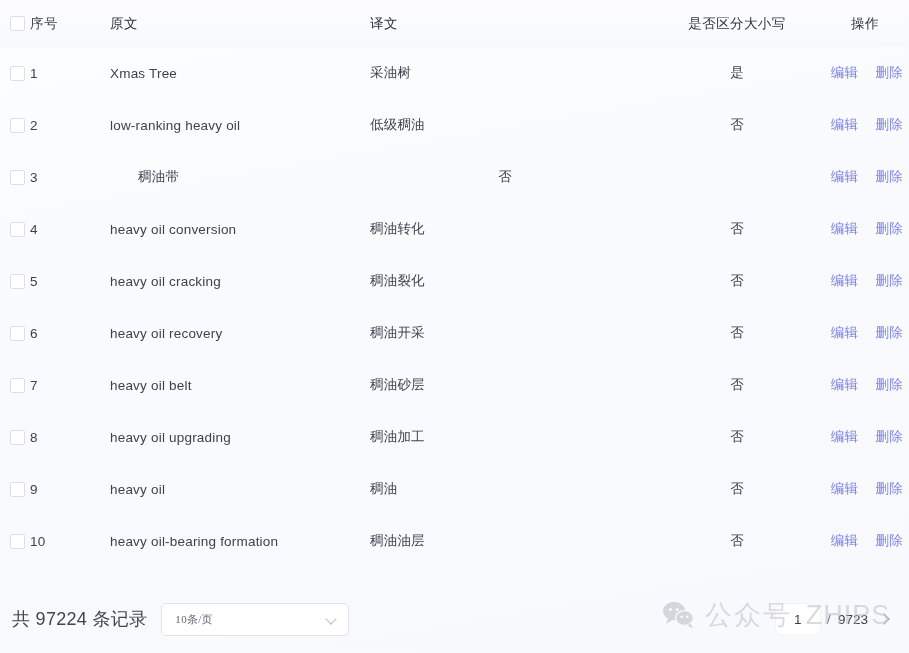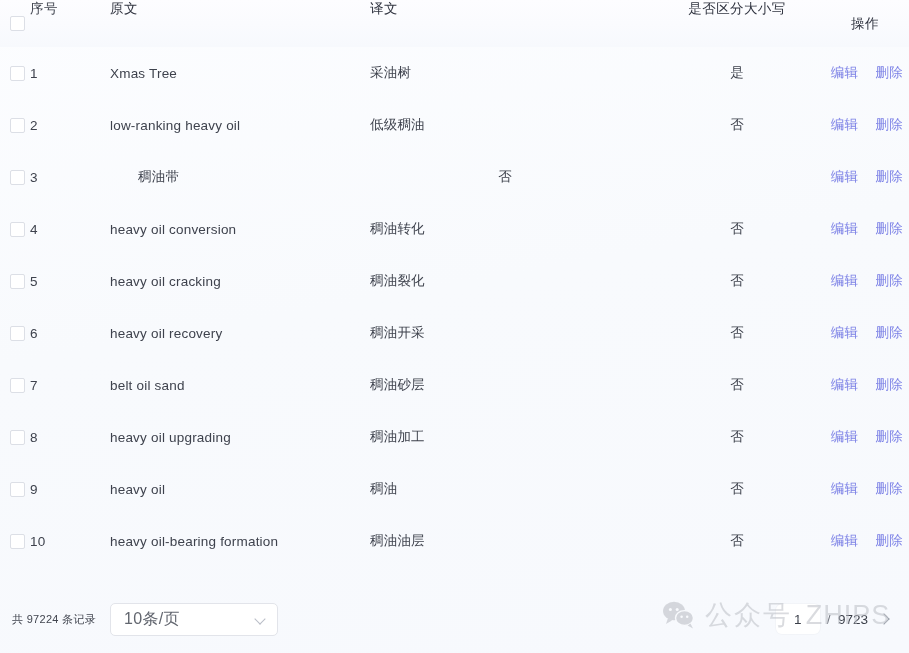--- a/index.html
+++ b/index.html
@@ -26,20 +26,21 @@
     overflow: hidden;
   }
 
   
   .table {
     width: 909px;
   }
 
   .thead {
     display: flex;
+    align-items: center;
     height: 47px;
     background: linear-gradient(180deg, #fdfdff 0%, #f7f9fd 100%);
     font-size: 13.5px;
     color: #303440;
     letter-spacing: .4px;
   }
 
   .trow {
     display: flex;
     align-items: center;
@@ -124,41 +125,42 @@
     left: 0;
     bottom: 0;
     width: 909px;
     height: 68px;
     display: flex;
     align-items: center;
     padding: 0 14px 0 12px;
   }
 
   .total {
-    font-size: 11px;
+    font-size: 18px;
     color: #41454f;
     letter-spacing: .3px;
     white-space: nowrap;
     margin-right: 14px;
   }
 
   .pagesize {
     position: relative;
-    width: 168px;
+    width: 188px;
     height: 33px;
     border: 1px solid #e2e4ea;
     border-radius: 5px;
     background: #ffffff;
     display: flex;
     align-items: center;
     padding: 0 10px 0 13px;
-    font-size: 16px;
+    font-size: 11px;
     color: #62666f;
     cursor: pointer;
     user-select: none;
+    font-family: Liberation Serif, serif;
   }
   .pagesize .val { flex: 1 1 auto; letter-spacing: .3px; }
   .chev-d {
     width: 12px;
     height: 12px;
     position: relative;
     flex: none;
   }
   .chev-d::before {
     content: "";
@@ -333,21 +335,21 @@
           <div class="c-act">
             <a class="link">编辑</a>
             <a class="link">删除</a>
           </div>
         </div>
         <div class="trow">
           <div class="c-check">
             <span class="cbox"></span>
           </div>
           <div class="c-idx">7</div>
-          <div class="c-src">belt oil sand</div>
+          <div class="c-src">heavy oil belt</div>
           <div class="c-tgt">稠油砂层</div>
           <div class="c-case">否</div>
           <div class="c-act">
             <a class="link">编辑</a>
             <a class="link">删除</a>
           </div>
         </div>
         <div class="trow">
           <div class="c-check">
             <span class="cbox"></span>

